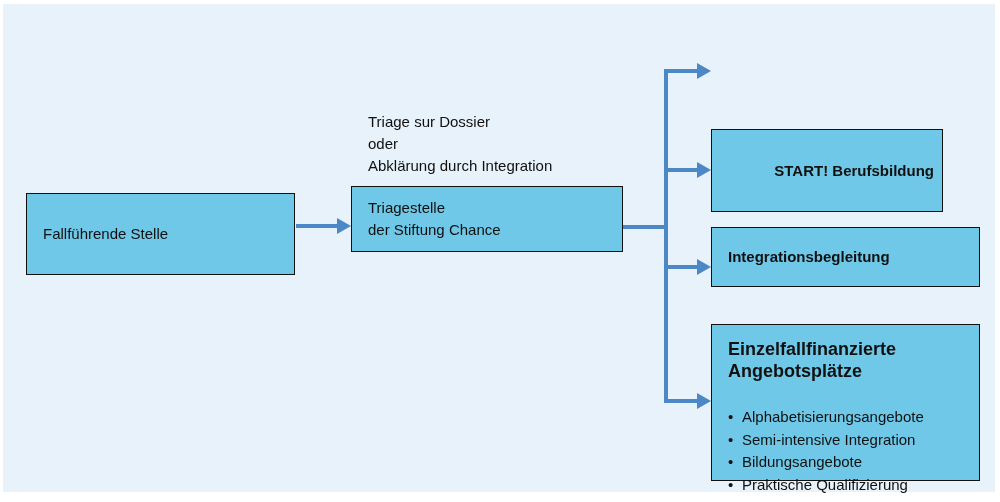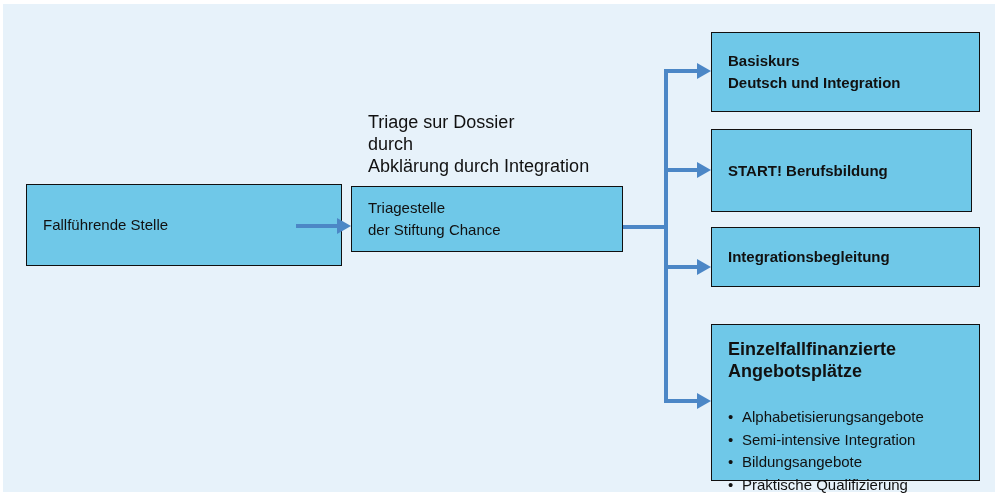--- a/index.html
+++ b/index.html
@@ -24,69 +24,65 @@
     position:absolute;
     background:var(--node-fill);
     border:1.5px solid var(--node-border);
     display:flex;flex-direction:column;justify-content:center;
     padding-left:16px;padding-right:8px;
     font-size:15px;line-height:22px;
   }
   .node.bold{font-weight:bold;}
   .annotation{
     position:absolute;left:365px;top:107px;
-    font-size:18px;line-height:22px;white-space:nowrap;
+    font-size:15px;line-height:22px;white-space:nowrap;
   }
   .h-line{position:absolute;height:4px;background:var(--connector);}
   .v-line{position:absolute;width:4px;background:var(--connector);}
   .arrowhead{
     position:absolute;width:0;height:0;
     border-top:8px solid transparent;
     border-bottom:8px solid transparent;
     border-left:14px solid var(--connector);
   }
   
-  .n-ffst   {left:23px; top:180px;width:316px;height:82px;}
+  .n-ffst   {left:23px; top:189px;width:269px;height:82px;}
   .n-triage {left:348px;top:182px;width:272px;height:66px;}
   .n-basis  {left:708px;top:28px; width:269px;height:80px;}
-  .n-start  {left:708px;top:125px;width:261px;height:83px;}
+  .n-start  {left:708px;top:125px;width:232px;height:83px;align-items:flex-end;}
   .n-integ  {left:708px;top:223px;width:269px;height:60px;}
   .n-einzel {left:708px;top:320px;width:269px;height:157px;justify-content:flex-start;padding-top:13px;}
   .n-einzel .title{font-weight:bold;font-size:18px;line-height:22px;}
   .n-einzel ul{list-style:none;margin-top:24px;}
   .n-einzel li{
     font-weight:normal;font-size:15px;line-height:22.5px;
     padding-left:14px;position:relative;white-space:nowrap;
   }
   .n-einzel li::before{content:"\2022";position:absolute;left:0;}
 </style>
 </head>
 <body>
 
 <div class="panel">
 
   <div class="annotation">
     <div>Triage sur Dossier</div>
-    <div>durch</div>
+    <div>oder</div>
     <div>Abklärung durch Integration</div>
   </div>
 
   <div class="node n-ffst">
     <div>Fallführende Stelle</div>
   </div>
 
   <div class="node n-triage">
     <div>Triagestelle</div>
     <div>der Stiftung Chance</div>
   </div>
 
-  <div class="node bold n-basis">
-    <div>Basiskurs</div>
-    <div>Deutsch und Integration</div>
-  </div>
 
   <div class="node bold n-start">
     <div>START! Berufsbildung</div>
   </div>
 
   <div class="node bold n-integ">
     <div>Integrationsbegleitung</div>
   </div>
 
   <div class="node n-einzel">

